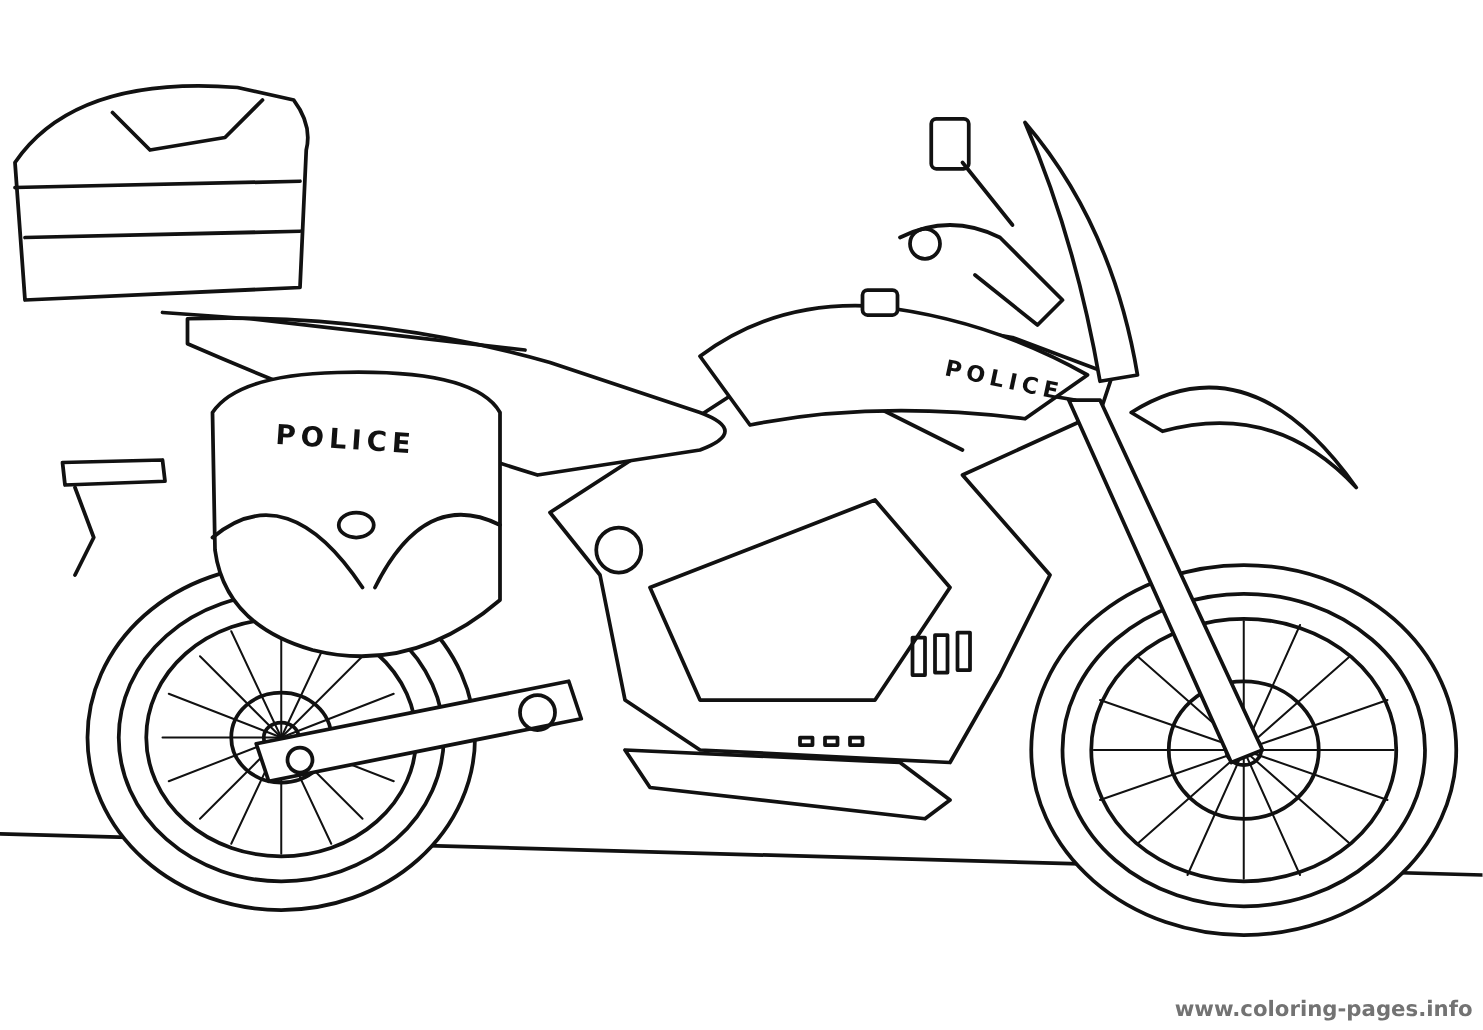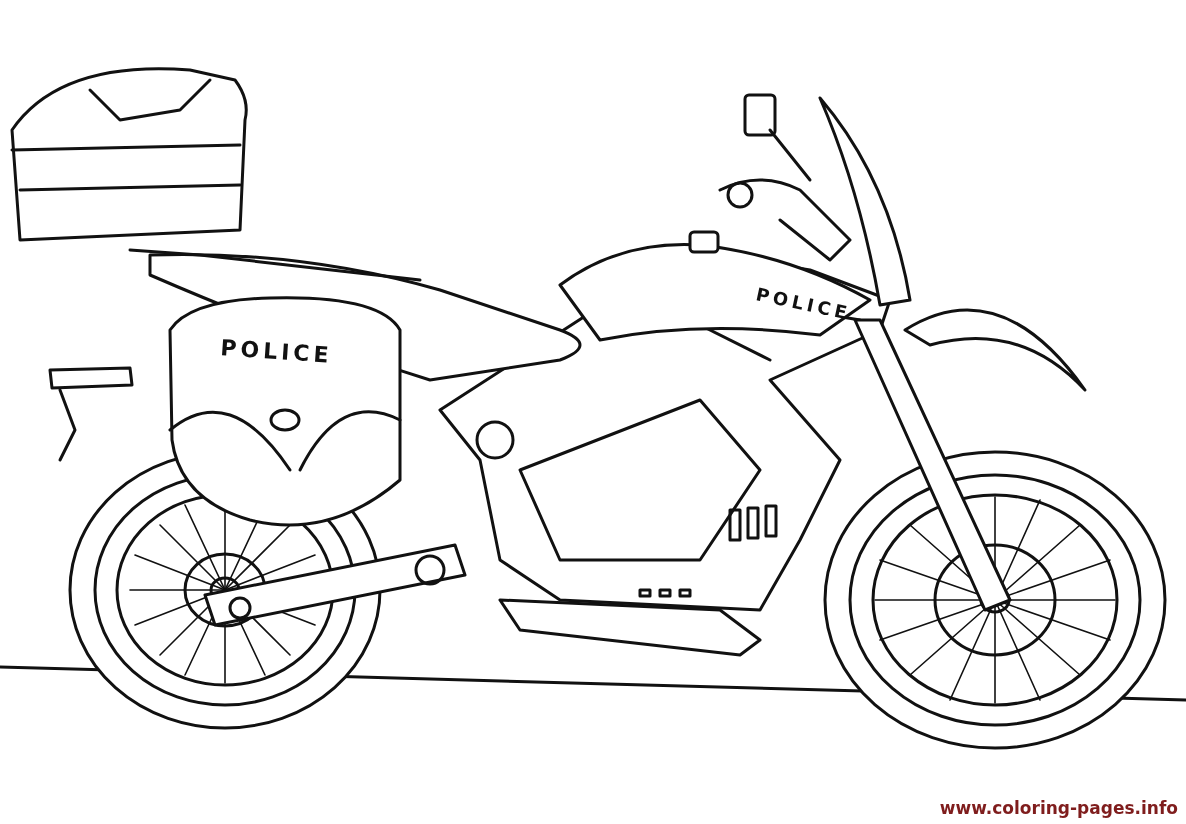--- a/index.html
+++ b/index.html
@@ -2,21 +2,21 @@
 <html><head>
 <meta charset="utf-8">
 <style>
   html,body{margin:0;padding:0;background:#ffffff;}
   body{width:1186px;height:824px;position:relative;overflow:hidden;font-family:"Liberation Sans",sans-serif;}
   #art{position:absolute;left:0;top:0;width:1186px;height:824px;}
   .stk{fill:none;stroke:#111;stroke-width:3;stroke-linejoin:round;stroke-linecap:round;}
   .thin{fill:none;stroke:#111;stroke-width:1.6;stroke-linecap:round;}
   .wfill{fill:#fff;stroke:#111;stroke-width:3;stroke-linejoin:round;}
   .label{font-family:"DejaVu Sans",sans-serif;font-weight:bold;fill:#111;letter-spacing:4px;}
-  .watermark{position:absolute;right:8px;bottom:6px;font-family:"DejaVu Sans",sans-serif;font-size:17px;font-weight:bold;color:#7f1d1d;}
+  .watermark{position:absolute;right:8px;bottom:6px;font-family:"DejaVu Sans",sans-serif;font-size:17px;font-weight:bold;color:#737373;}
 </style>
 </head>
 <body>
 
 <svg id="art" viewBox="0 0 1186 824" xmlns="http://www.w3.org/2000/svg">
 
   <line x1="0" y1="667" x2="1186" y2="700" class="stk" stroke-width="2"></line>
 
   <g>
     <ellipse cx="225" cy="590" rx="155" ry="138" class="wfill"></ellipse>

